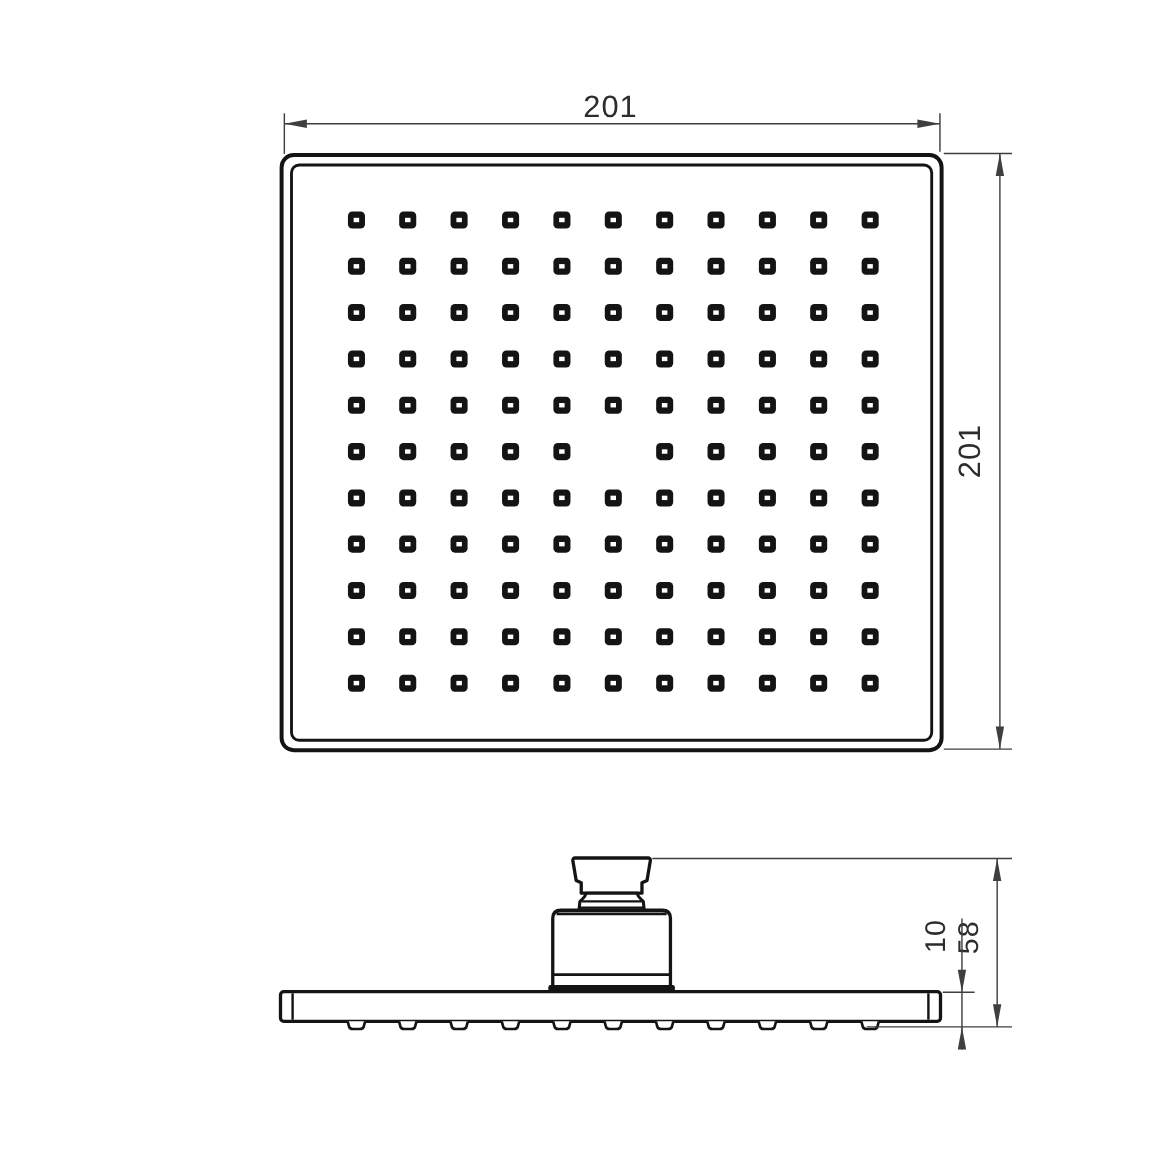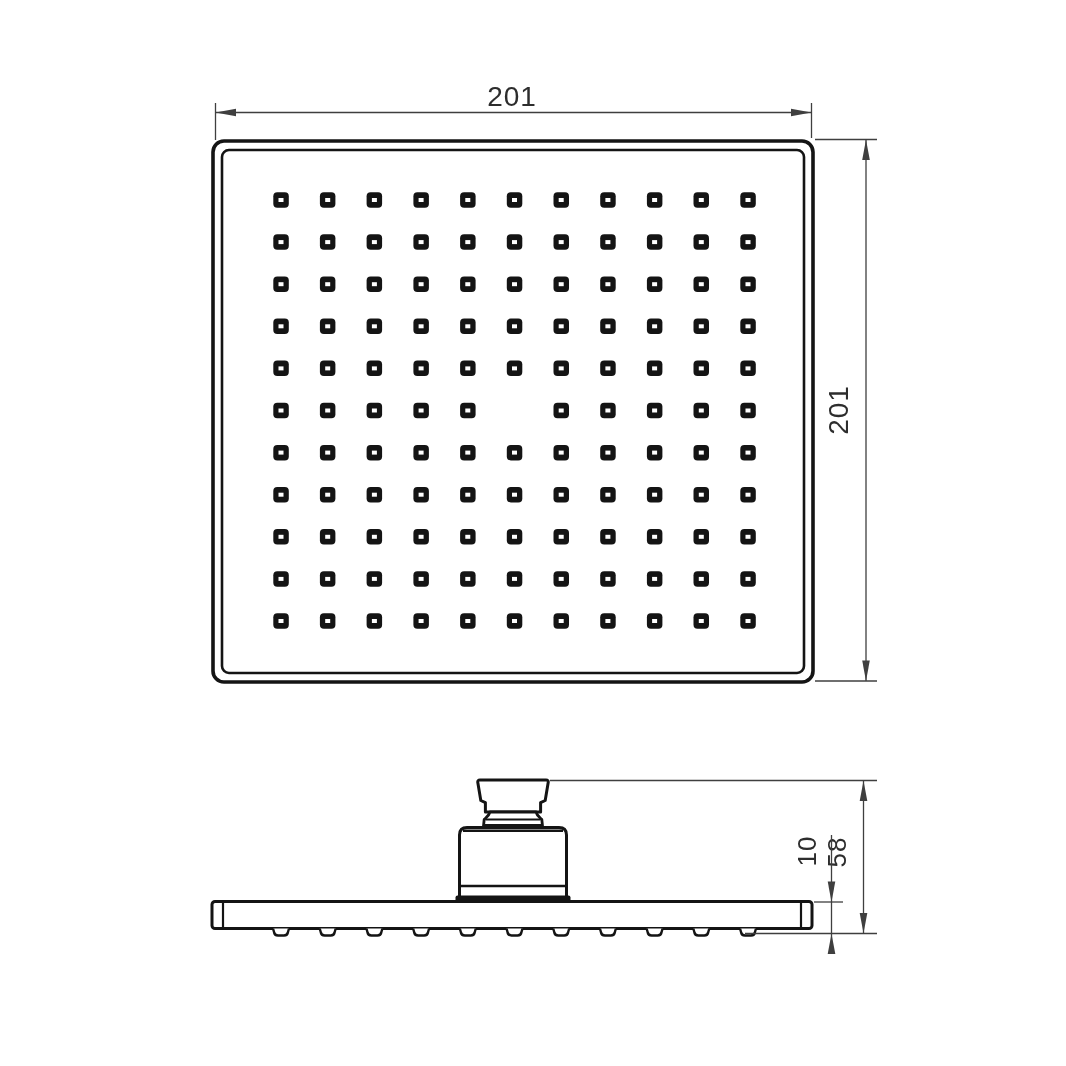--- a/index.html
+++ b/index.html
@@ -7,20 +7,21 @@
     padding: 0;
     background: #ffffff;
     font-family: "Liberation Sans", "DejaVu Sans", sans-serif;
   }
   .canvas {
     position: relative;
     width: 898px;
     height: 1066px;
     background: var(--bg, #ffffff);
     overflow: hidden;
+    padding-left: 43px;
   }
   svg { display: block; }
   .dim-text {
     font-family: "Liberation Sans", "DejaVu Sans", sans-serif;
     fill: #2d2d2d;
   }
   .dim-text-lg { font-size: 28px; letter-spacing: 1px; }
   .dim-text-sm { font-size: 26px; letter-spacing: 1px; }
   .outline { fill: #ffffff; stroke: var(--line, #141414); }
   .dimline { stroke: var(--dim, #3f3f3f); stroke-width: 1.3; fill: none; }

